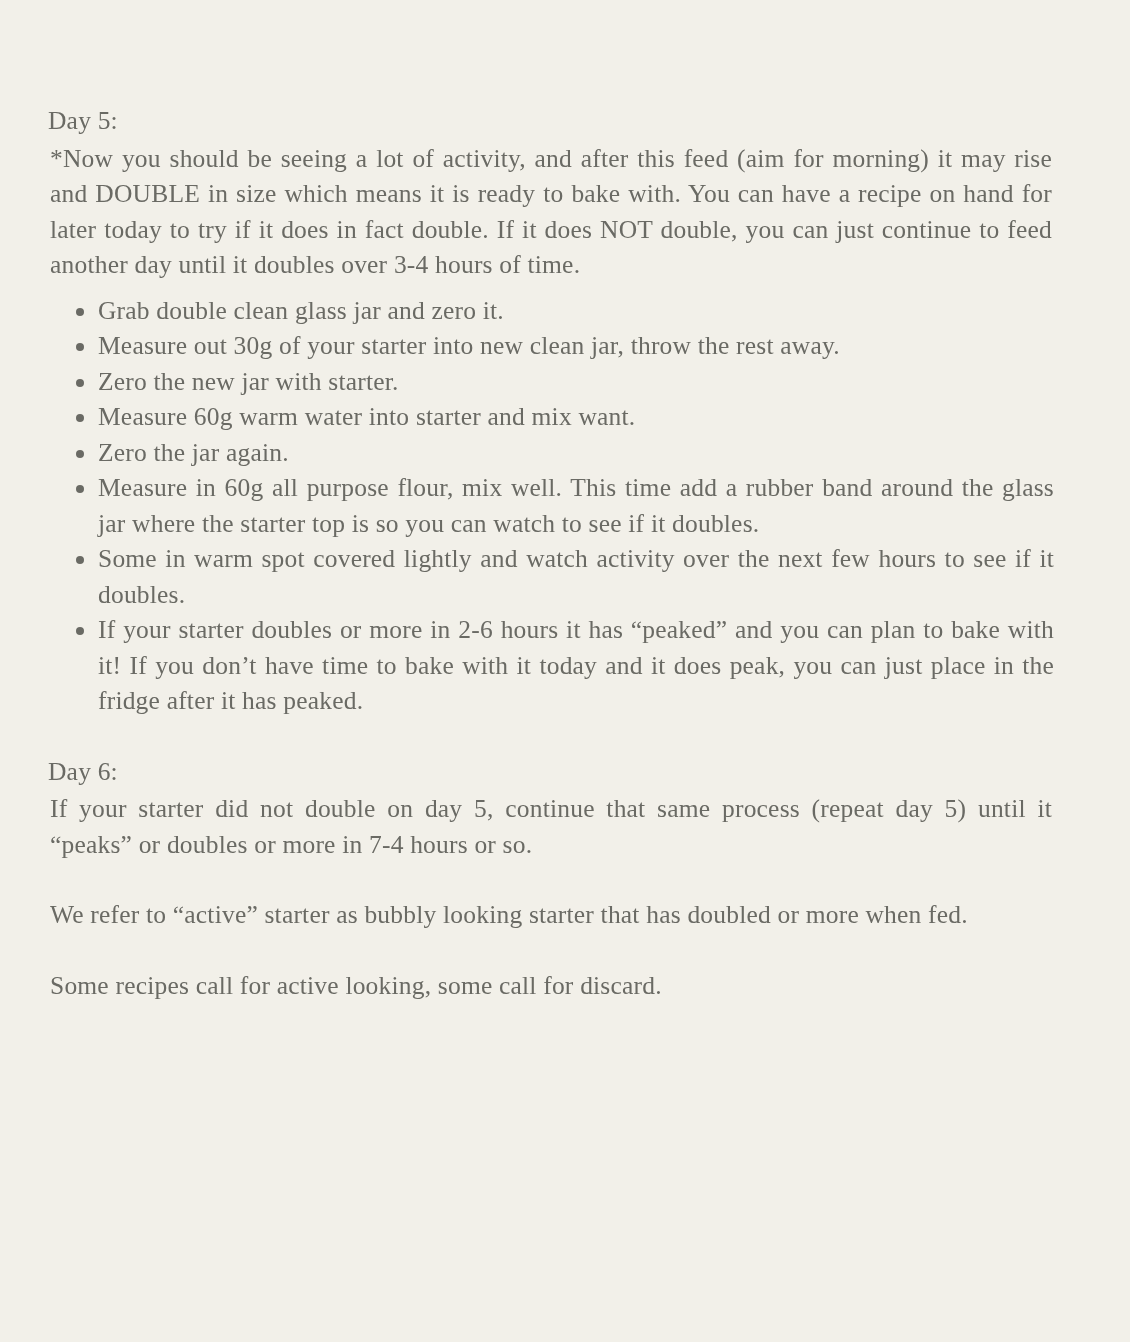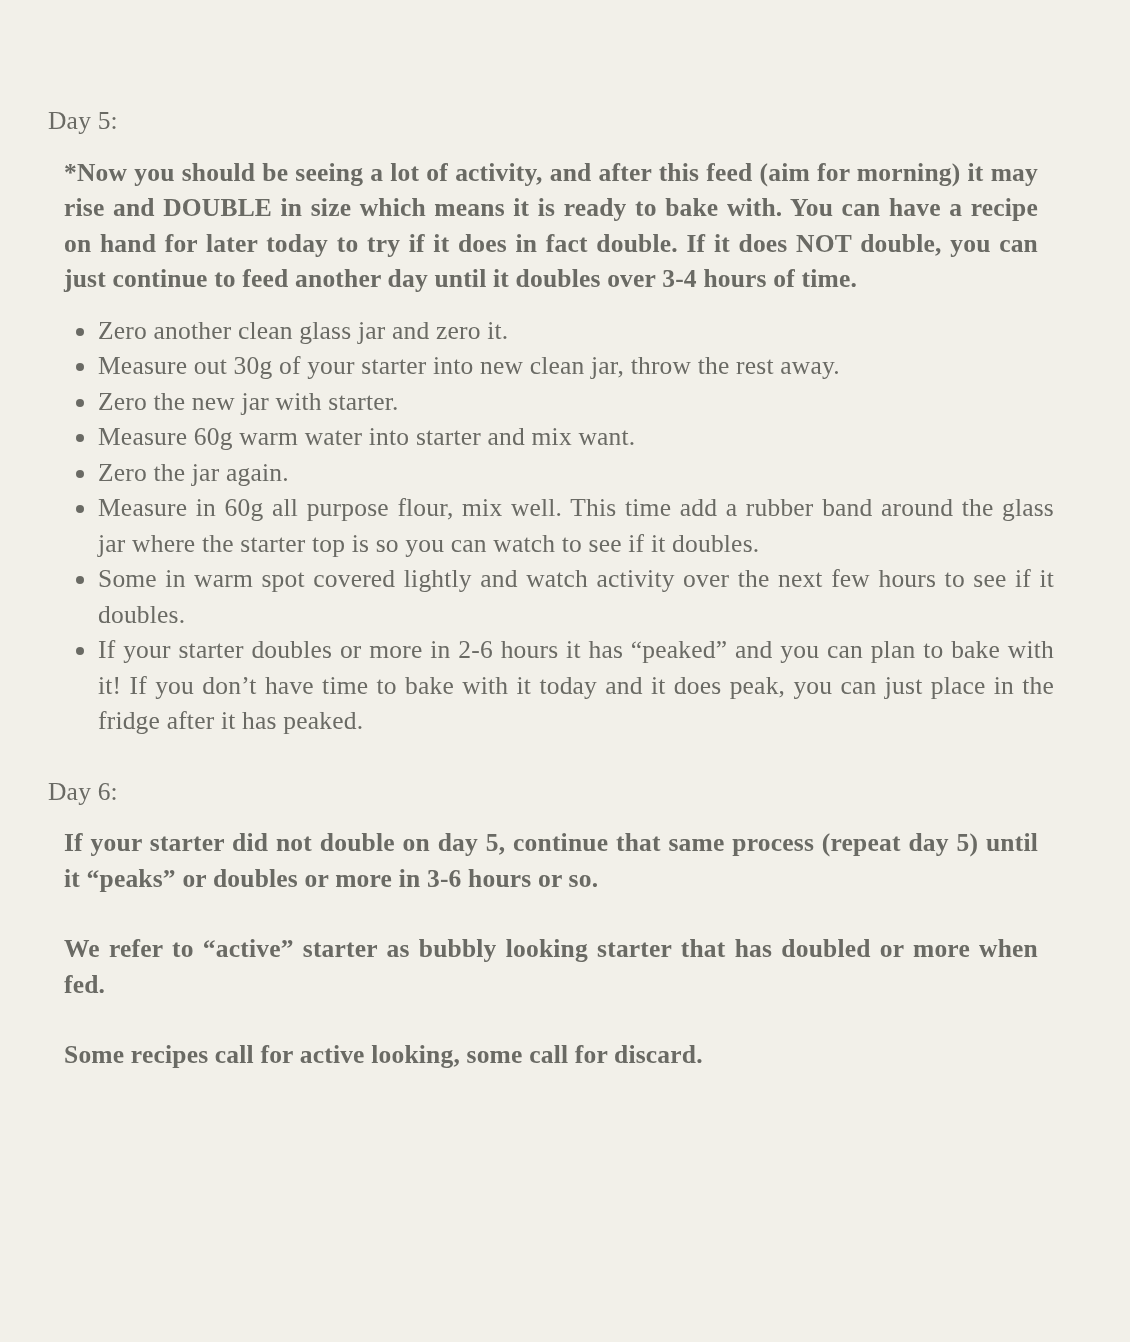--- a/index.html
+++ b/index.html
@@ -26,23 +26,22 @@
   .block + .block {
     margin-top: 35px;
   }
   .heading {
     margin: 0;
     font: inherit;
     font-weight: normal;
     text-align: left;
   }
   .para {
-    margin: 16px;
+    margin: 2px;
     text-align: justify;
-    font-weight: bold;
   }
   .bullets {
     margin: 10px 0 0 0;
     padding: 0 0 0 50px;
     list-style: disc outside;
   }
   .bullet {
     text-align: justify;
   }
   .page-wrap { position: relative; }
@@ -50,34 +49,34 @@
 </head>
 <body>
 
 <div class="page-wrap">
   <div class="page">
 
     <section class="block">
       <h2 class="heading">Day 5:</h2>
       <p class="para">*Now you should be seeing a lot of activity, and after this feed (aim for morning) it may rise and DOUBLE in size which means it is ready to bake with. You can have a recipe on hand for later today to try if it does in fact double. If it does NOT double, you can just continue to feed another day until it doubles over 3-4 hours of time.</p>
       <ul class="bullets">
-        <li class="bullet">Zero another clean glass jar and zero it.</li>
+        <li class="bullet">Grab double clean glass jar and zero it.</li>
         <li class="bullet">Measure out 30g of your starter into new clean jar, throw the rest away.</li>
         <li class="bullet">Zero the new jar with starter.</li>
         <li class="bullet">Measure 60g warm water into starter and mix want.</li>
         <li class="bullet">Zero the jar again.</li>
         <li class="bullet">Measure in 60g all purpose flour, mix well. This time add a rubber band around the glass jar where the starter top is so you can watch to see if it doubles.</li>
         <li class="bullet">Some in warm spot covered lightly and watch activity over the next few hours to see if it doubles.</li>
         <li class="bullet">If your starter doubles or more in 2-6 hours it has “peaked” and you can plan to bake with it! If you don’t have time to bake with it today and it does peak, you can just place in the fridge after it has peaked.</li>
       </ul>
     </section>
 
     <section class="block">
       <h2 class="heading">Day 6:</h2>
-      <p class="para">If your starter did not double on day 5, continue that same process (repeat day 5) until it “peaks” or doubles or more in 3-6 hours or so.</p>
+      <p class="para">If your starter did not double on day 5, continue that same process (repeat day 5) until it “peaks” or doubles or more in 7-4 hours or so.</p>
     </section>
 
 
     <p class="block para">We refer to “active” starter as bubbly looking starter that has doubled or more when fed.</p>
 
 
     <p class="block para">Some recipes call for active looking, some call for discard.</p>
 
   </div>
 </div>

